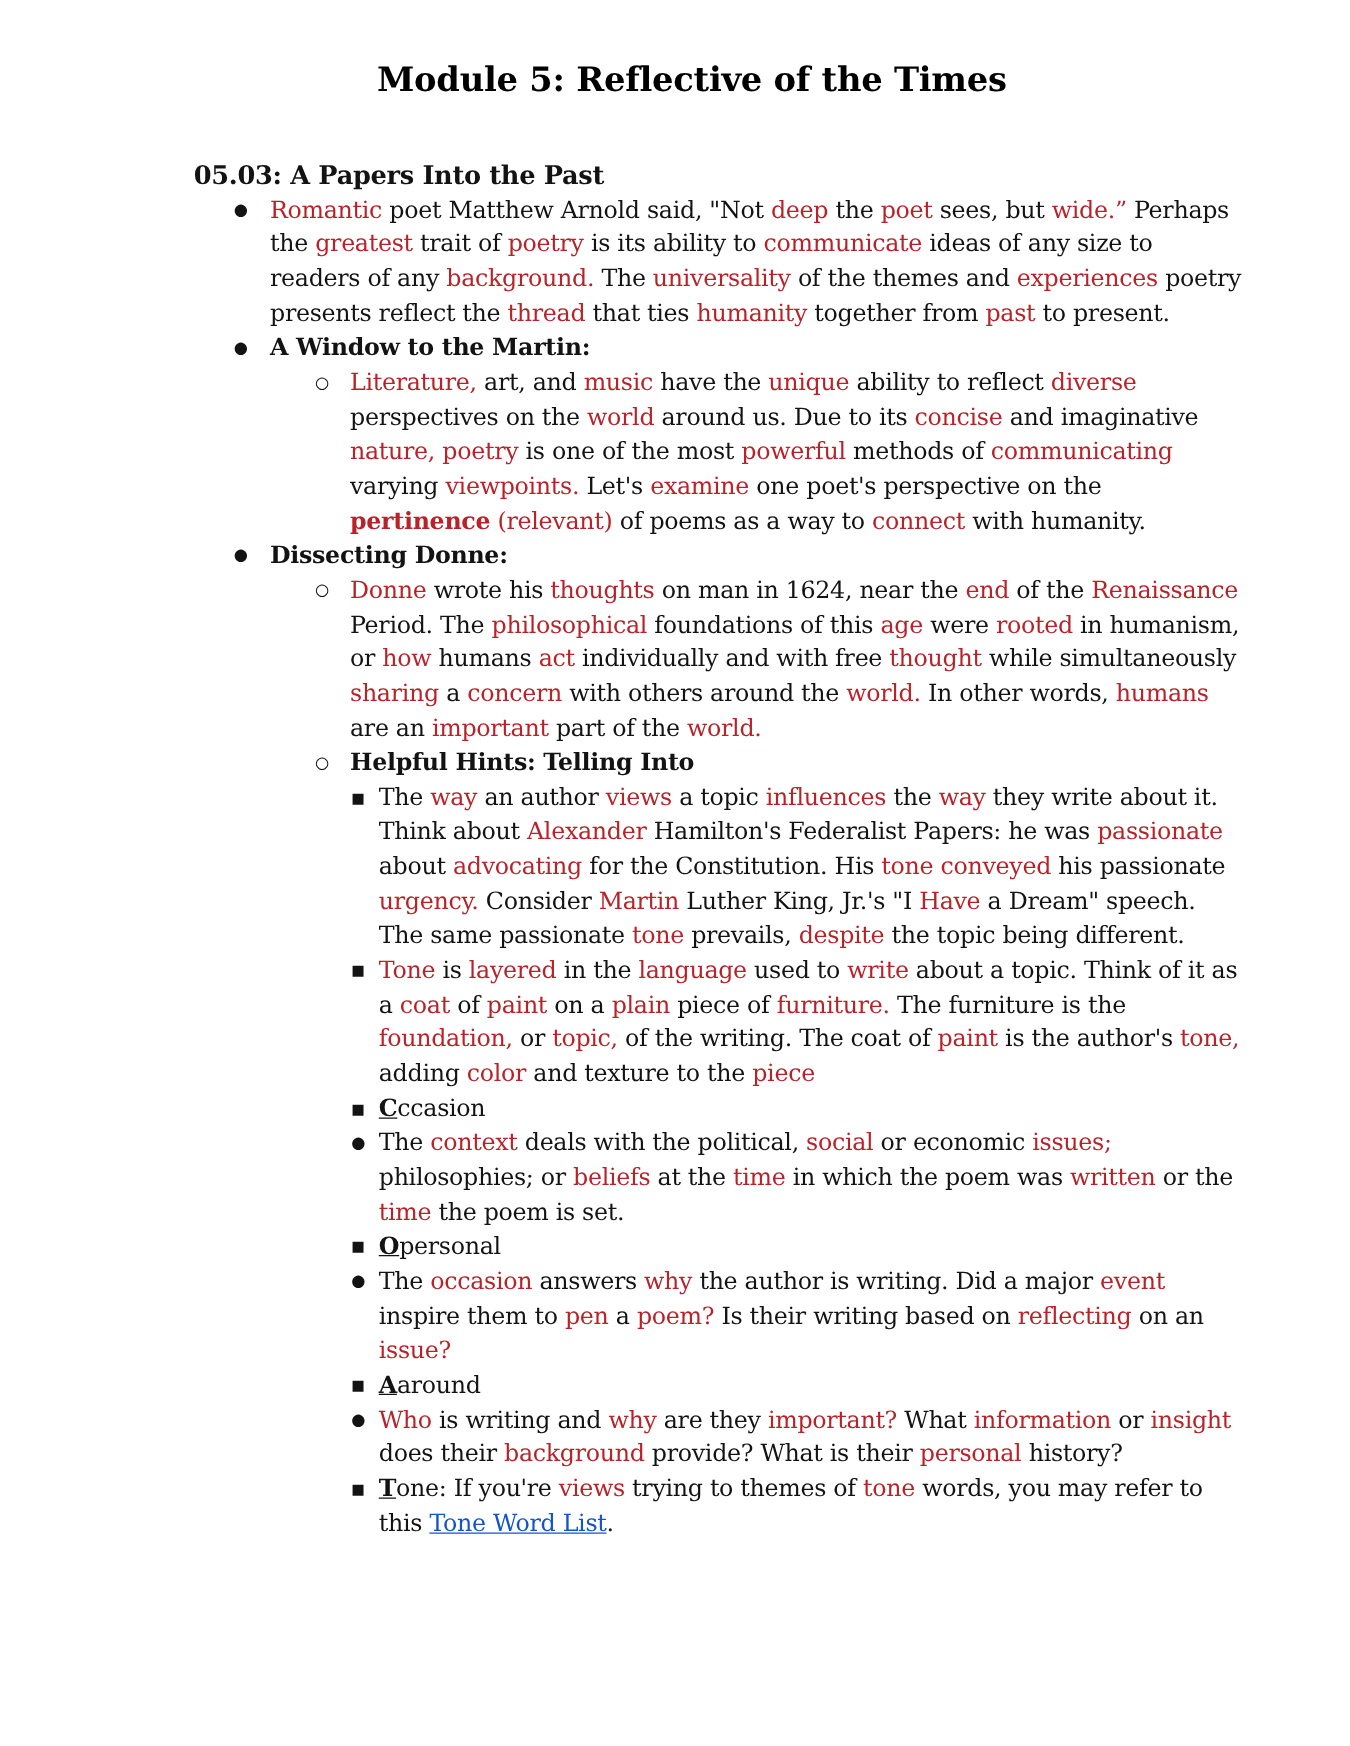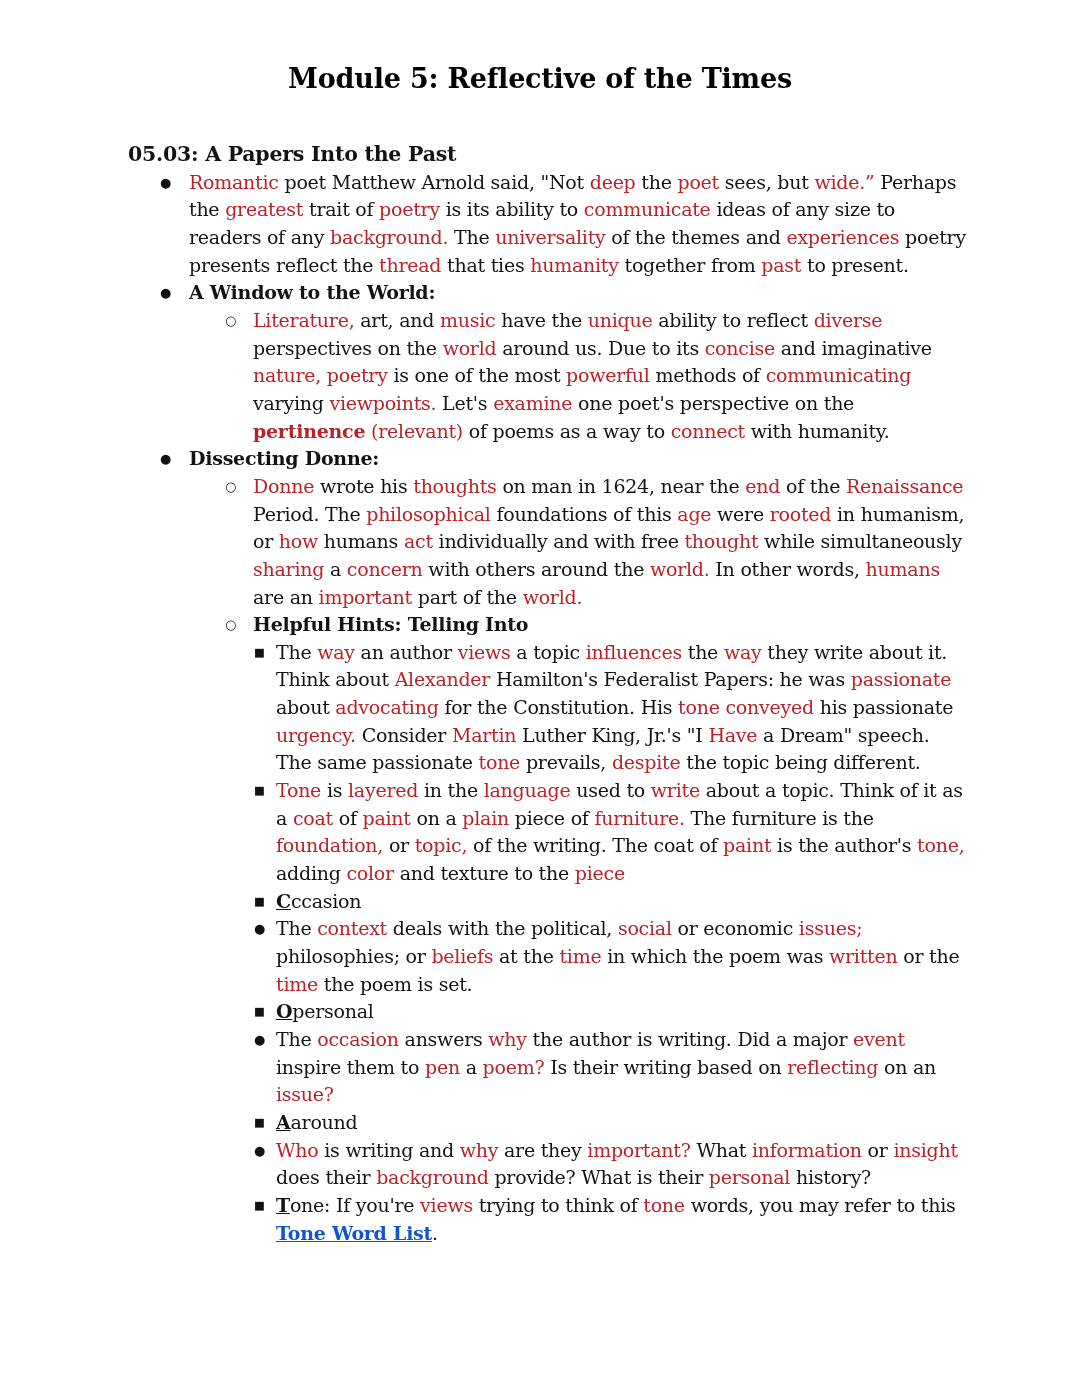--- a/index.html
+++ b/index.html
@@ -3,21 +3,21 @@
 <meta charset="utf-8">
 <style>
   html, body { margin:0; padding:0; }
   body {
     width:1080px; height:1397px;
     background:#ffffff;
     overflow:hidden;
     font-family:"DejaVu Serif", serif;
     color:var(--text, #131313);
   }
-  .page { padding-top:61px; }
+  .page { padding-top:47px;margin-left:27px; }
   .doc-title {
     text-align:center;
     font-weight:bold;
     font-size:27px;
     line-height:36px;
     color:#000;
     letter-spacing:-0.2px;
   }
   .content {
     margin:44px 112px 0 128px;
@@ -40,42 +40,42 @@
   .lvl2 > .marker { left:97px; }
   .lvl3 > .marker { left:126px; }
   .marker.disc   { font-size:13px; }
   .marker.circle { font-size:13px; }
   .marker.square { font-size:11.5px; }
   .red  { color:var(--red, #b8232a); }
   .bold { font-weight:bold; }
   .ul   { text-decoration:underline; }
   a.link {
     color:var(--link, #1155cc);
-    font-weight:bold;
+    font-weight:normal;
     text-decoration:underline;
   }
 </style>
 </head>
 <body>
 
 <div class="page">
   <div class="doc-title">Module 5: Reflective of the Times</div>
   <div class="content">
     <div class="section-heading">05.03: A Papers Into the Past</div>
     <div id="doc-body">
         <div class="li lvl1"><span class="marker disc">●</span><span class="txt"><span class="red">Romantic</span><span> poet Matthew Arnold said, "Not </span><span class="red">deep</span><span> the </span><span class="red">poet</span><span> sees, but </span><span class="red">wide.”</span><span> Perhaps the </span><span class="red">greatest</span><span> trait of </span><span class="red">poetry</span><span> is its ability to </span><span class="red">communicate</span><span> ideas of any size to readers of any </span><span class="red">background.</span><span> The </span><span class="red">universality</span><span> of the themes and </span><span class="red">experiences</span><span> poetry presents reflect the </span><span class="red">thread</span><span> that ties </span><span class="red">humanity</span><span> together from </span><span class="red">past</span><span> to present.</span></span></div>
-        <div class="li lvl1"><span class="marker disc">●</span><span class="txt"><span class="bold">A Window to the World:</span></span></div>
+        <div class="li lvl1"><span class="marker disc">●</span><span class="txt"><span class="bold">A Window to the Martin:</span></span></div>
         <div class="li lvl2"><span class="marker circle">○</span><span class="txt"><span class="red">Literature,</span><span> art, and </span><span class="red">music</span><span> have the </span><span class="red">unique</span><span> ability to reflect </span><span class="red">diverse</span><span> perspectives on the </span><span class="red">world</span><span> around us. Due to its </span><span class="red">concise</span><span> and imaginative </span><span class="red">nature, poetry</span><span> is one of the most </span><span class="red">powerful</span><span> methods of </span><span class="red">communicating</span><span> varying </span><span class="red">viewpoints.</span><span> Let's </span><span class="red">examine</span><span> one poet's perspective on the </span><span class="red bold">pertinence</span><span> </span><span class="red">(relevant)</span><span> of poems as a way to </span><span class="red">connect</span><span> with humanity.</span></span></div>
         <div class="li lvl1"><span class="marker disc">●</span><span class="txt"><span class="bold">Dissecting Donne:</span></span></div>
         <div class="li lvl2"><span class="marker circle">○</span><span class="txt"><span class="red">Donne</span><span> wrote his </span><span class="red">thoughts</span><span> on man in 1624, near the </span><span class="red">end</span><span> of the </span><span class="red">Renaissance</span><span> Period. The </span><span class="red">philosophical</span><span> foundations of this </span><span class="red">age</span><span> were </span><span class="red">rooted</span><span> in humanism, or </span><span class="red">how</span><span> humans </span><span class="red">act</span><span> individually and with free </span><span class="red">thought</span><span> while simultaneously </span><span class="red">sharing</span><span> a </span><span class="red">concern</span><span> with others around the </span><span class="red">world.</span><span> In other words, </span><span class="red">humans</span><span> are an </span><span class="red">important</span><span> part of the </span><span class="red">world.</span></span></div>
         <div class="li lvl2"><span class="marker circle">○</span><span class="txt"><span class="bold">Helpful Hints: Telling Into</span></span></div>
         <div class="li lvl3"><span class="marker square">■</span><span class="txt"><span>The </span><span class="red">way</span><span> an author </span><span class="red">views</span><span> a topic </span><span class="red">influences</span><span> the </span><span class="red">way</span><span> they write about it. Think about </span><span class="red">Alexander</span><span> Hamilton's Federalist Papers: he was </span><span class="red">passionate</span><span> about </span><span class="red">advocating</span><span> for the Constitution. His </span><span class="red">tone conveyed</span><span> his passionate </span><span class="red">urgency.</span><span> Consider </span><span class="red">Martin</span><span> Luther King, Jr.'s "I </span><span class="red">Have</span><span> a Dream" speech. The same passionate </span><span class="red">tone</span><span> prevails, </span><span class="red">despite</span><span> the topic being different.</span></span></div>
         <div class="li lvl3"><span class="marker square">■</span><span class="txt"><span class="red">Tone</span><span> is </span><span class="red">layered</span><span> in the </span><span class="red">language</span><span> used to </span><span class="red">write</span><span> about a topic. Think of it as a </span><span class="red">coat</span><span> of </span><span class="red">paint</span><span> on a </span><span class="red">plain</span><span> piece of </span><span class="red">furniture.</span><span> The furniture is the </span><span class="red">foundation,</span><span> or </span><span class="red">topic,</span><span> of the writing. The coat of </span><span class="red">paint</span><span> is the author's </span><span class="red">tone,</span><span> adding </span><span class="red">color</span><span> and texture to the </span><span class="red">piece</span></span></div>
         <div class="li lvl3"><span class="marker square">■</span><span class="txt"><span class="bold ul">C</span><span>ccasion</span></span></div>
         <div class="li lvl3"><span class="marker disc">●</span><span class="txt"><span>The </span><span class="red">context</span><span> deals with the political, </span><span class="red">social</span><span> or economic </span><span class="red">issues;</span><span> philosophies; or </span><span class="red">beliefs</span><span> at the </span><span class="red">time</span><span> in which the poem was </span><span class="red">written</span><span> or the </span><span class="red">time</span><span> the poem is set.</span></span></div>
         <div class="li lvl3"><span class="marker square">■</span><span class="txt"><span class="bold ul">O</span><span>personal</span></span></div>
         <div class="li lvl3"><span class="marker disc">●</span><span class="txt"><span>The </span><span class="red">occasion</span><span> answers </span><span class="red">why</span><span> the author is writing. Did a major </span><span class="red">event</span><span> inspire them to </span><span class="red">pen</span><span> a </span><span class="red">poem?</span><span> Is their writing based on </span><span class="red">reflecting</span><span> on an </span><span class="red">issue?</span></span></div>
         <div class="li lvl3"><span class="marker square">■</span><span class="txt"><span class="bold ul">A</span><span>around</span></span></div>
         <div class="li lvl3"><span class="marker disc">●</span><span class="txt"><span class="red">Who</span><span> is writing and </span><span class="red">why</span><span> are they </span><span class="red">important?</span><span> What </span><span class="red">information</span><span> or </span><span class="red">insight</span><span> does their </span><span class="red">background</span><span> provide? What is their </span><span class="red">personal</span><span> history?</span></span></div>
-        <div class="li lvl3"><span class="marker square">■</span><span class="txt"><span class="bold ul">T</span><span>one: If you're </span><span class="red">views</span><span> trying to think of </span><span class="red">tone</span><span> words, you may refer to this </span><a class="link" href="#">Tone Word List</a><span>.</span></span></div>
+        <div class="li lvl3"><span class="marker square">■</span><span class="txt"><span class="bold ul">T</span><span>one: If you're </span><span class="red">views</span><span> trying to themes of </span><span class="red">tone</span><span> words, you may refer to this </span><a class="link" href="#">Tone Word List</a><span>.</span></span></div>
       </div>
   </div>
 </div>
 
 </body></html>

